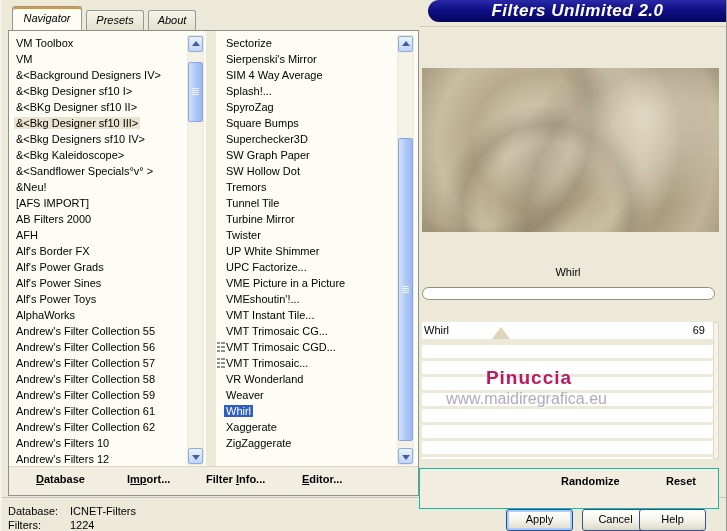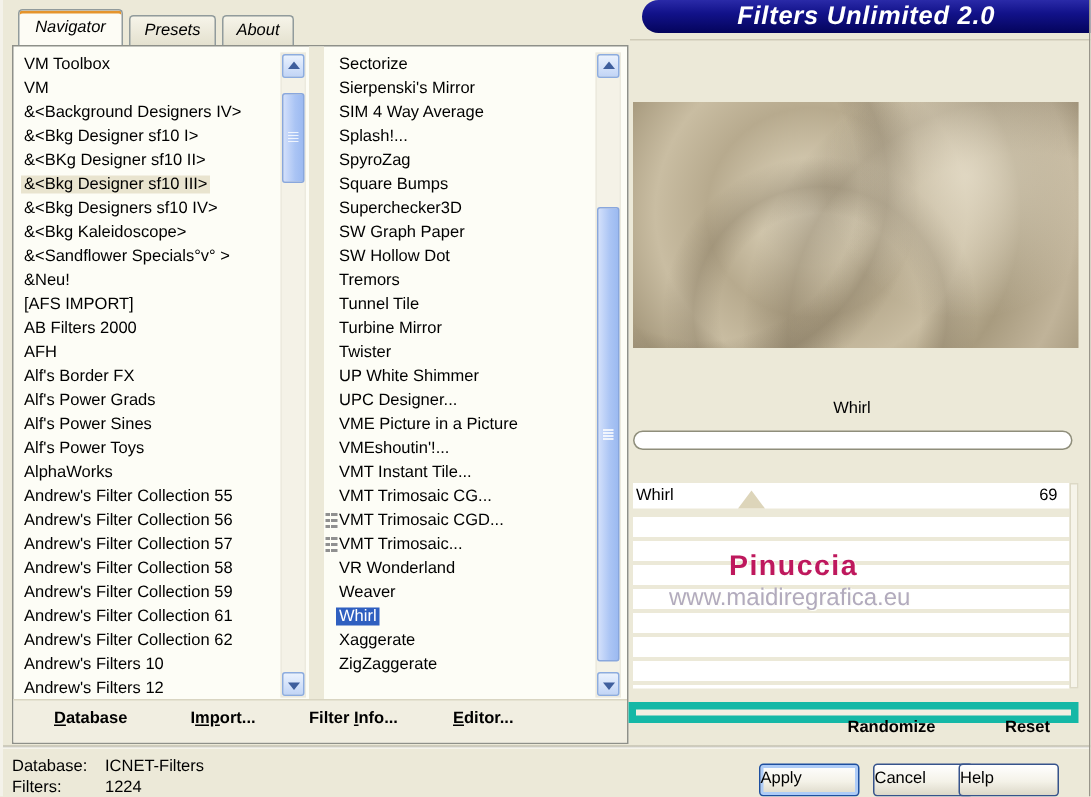--- a/index.html
+++ b/index.html
@@ -73,22 +73,22 @@
   .flt-sb .sb-thumb{top:102px;height:303px;}
   
   .action-strip{
     position:absolute;left:0;right:0;bottom:0;height:29px;box-sizing:border-box;
     background:#f1eee1;border-top:1px solid #d9d5c2;
   }
   .act{position:absolute;top:6px;font-weight:bold;cursor:default;}
   .act u{text-decoration:underline;}
   .a-db{left:27px;} .a-imp{left:118px;} .a-fi{left:197px;} .a-ed{left:293px;}
   .rand-strip{
-    position:absolute;left:419px;top:468px;width:300px;height:14px;box-sizing:border-box;
-    background:#f1eee1;border:5px solid #14b8a6;z-index:2;
+    position:absolute;left:419px;top:468px;width:300px;height:41px;box-sizing:border-box;
+    background:#f1eee1;border:1px solid #14b8a6;z-index:2;
   }
   .a-rand{left:141px;top:6px;} .a-reset{left:246px;top:6px;}
   
   .preview{
     position:absolute;left:422px;top:68px;width:297px;height:164px;
     background:
       radial-gradient(circle at 75% 30%, rgba(232,224,205,0.75) 0%, rgba(232,224,205,0) 38%),
       radial-gradient(circle at 16% 34%, rgba(118,105,82,0) 38%, rgba(118,105,82,0.38) 45%, rgba(118,105,82,0) 53%),
       radial-gradient(circle at 42% 86%, rgba(118,105,82,0) 30%, rgba(118,105,82,0.32) 38%, rgba(118,105,82,0) 47%),
       radial-gradient(circle at 88% 95%, rgba(118,105,82,0) 40%, rgba(118,105,82,0.35) 52%, rgba(118,105,82,0) 62%),
@@ -112,21 +112,21 @@
     font-size:16px;color:#b2abbd;text-shadow:1px 1px 0 #fdfdf8;}
   
   .status-divider{position:absolute;left:0;top:497px;width:727px;height:2px;
     background:linear-gradient(#b3b09e,#ffffff);}
   .status-line{position:absolute;left:8px;white-space:nowrap;}
   .st1{top:505px;} .st2{top:519px;}
   .status-line .sl{display:inline-block;width:62px;}
   .btn{position:absolute;top:509px;width:67px;height:22px;box-sizing:border-box;
     background:linear-gradient(#ffffff,#f4f2e8 55%,#dcd8c8);
     border:1px solid #36538c;border-radius:3px;
-    line-height:19px;cursor:default;}
+    text-align:center;line-height:19px;cursor:default;}
   .btn.apply{left:506px;border-color:#1d4fa0;box-shadow:inset 0 0 0 2px #aeccf7;}
   .btn.cancel{left:582px;}
   .btn.help{left:639px;}
   .frame{position:absolute;inset:0;pointer-events:none;
     border-left:2px solid #f4f2ea;border-right:1px solid #98958a;z-index:9;}
 </style>
 </head>
 <body>
 
 <div class="banner">Filters Unlimited 2.0</div>
@@ -186,21 +186,21 @@
       <div class="li"><span class="lbl">SpyroZag</span></div>
       <div class="li"><span class="lbl">Square Bumps</span></div>
       <div class="li"><span class="lbl">Superchecker3D</span></div>
       <div class="li"><span class="lbl">SW Graph Paper</span></div>
       <div class="li"><span class="lbl">SW Hollow Dot</span></div>
       <div class="li"><span class="lbl">Tremors</span></div>
       <div class="li"><span class="lbl">Tunnel Tile</span></div>
       <div class="li"><span class="lbl">Turbine Mirror</span></div>
       <div class="li"><span class="lbl">Twister</span></div>
       <div class="li"><span class="lbl">UP White Shimmer</span></div>
-      <div class="li"><span class="lbl">UPC Designer...</span></div>
+      <div class="li"><span class="lbl">UPC Factorize...</span></div>
       <div class="li"><span class="lbl">VME Picture in a Picture</span></div>
       <div class="li"><span class="lbl">VMEshoutin'!...</span></div>
       <div class="li"><span class="lbl">VMT Instant Tile...</span></div>
       <div class="li"><span class="lbl">VMT Trimosaic CG...</span></div>
       <div class="li"><span class="grid-icon"></span><span class="lbl">VMT Trimosaic CGD...</span></div>
       <div class="li"><span class="grid-icon"></span><span class="lbl">VMT Trimosaic...</span></div>
       <div class="li"><span class="lbl">VR Wonderland</span></div>
       <div class="li"><span class="lbl">Weaver</span></div>
       <div class="li sel-blue"><span class="lbl">Whirl</span></div>
       <div class="li"><span class="lbl">Xaggerate</span></div>

